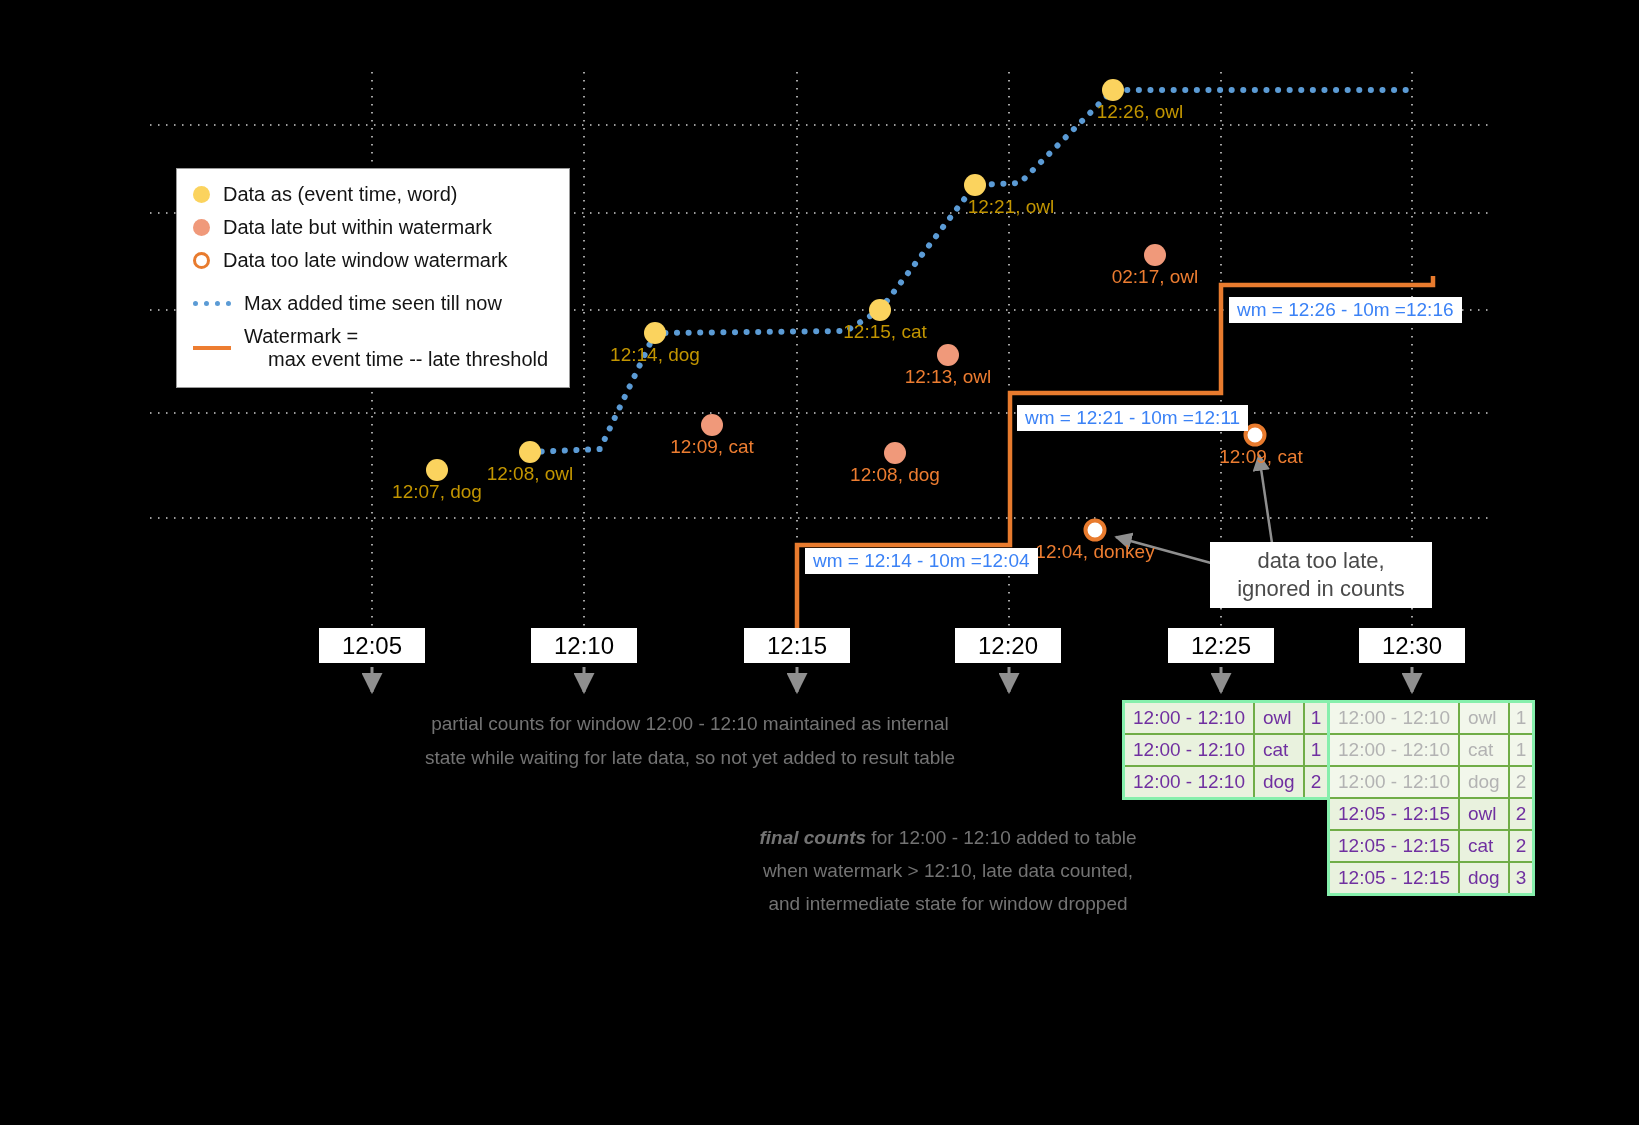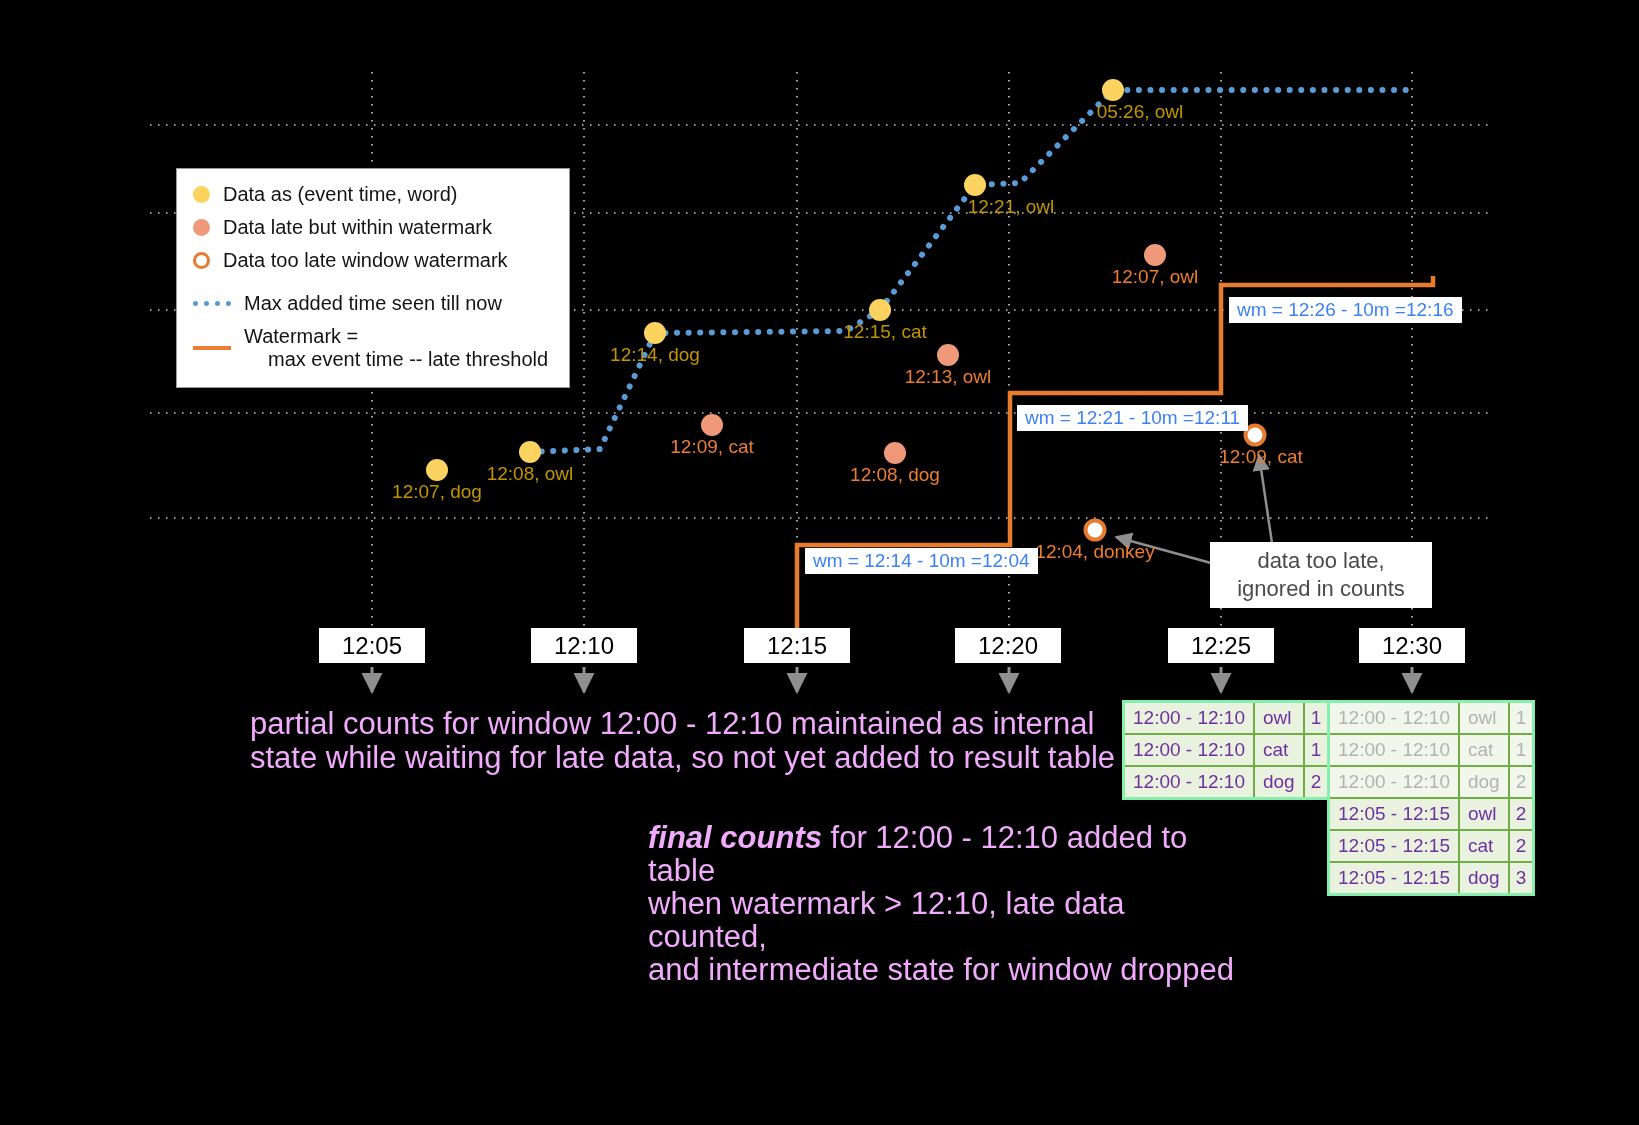--- a/index.html
+++ b/index.html
@@ -34,21 +34,21 @@
   .sw{flex:0 0 auto}
   .dot-sw{width:17px;height:17px;border-radius:50%}
   .ontime-sw{background:#FBD35E}
   .late-sw{background:#F0997A}
   .toolate-sw{width:17px;height:17px;background:#fff;border:3px solid #E87B2E;border-radius:50%}
   .blue-line-sw{width:38px;height:0;border-top:5px dotted #5B9BD5}
   .orange-line-sw{width:38px;height:0;border-top:4px solid #ED7D31}
   .lgd-wm-line2{margin-left:24px}
 
   
-  .red-block{position:absolute;color:#f0abfc;font-size:31px;line-height:34px}
+  .red-block{position:absolute;color:#737373;text-align:center;font-size:19px;line-height:34px}
   .fbold{font-weight:700;font-style:italic}
 
   
   .callout{position:absolute;left:1210px;top:542px;width:222px;background:#fff;color:#4a4a4a;
            font-size:22px;line-height:28px;text-align:center;padding:5px 0}
 
   
   .rtable{position:absolute;border-collapse:collapse;border:3px solid #86efac}
   .rtable td{border:2px solid #70AD47;background:#E9F2DE;color:#7030A0;font-size:19px;
              padding:4px 8px;white-space:nowrap}
@@ -115,38 +115,38 @@
   <div class="pt" style="left:880px;top:310px">
     <span class="dot ontime"></span>
     <span class="ptlabel yl" style="left:5px">12:15, cat</span>
   </div>
   <div class="pt" style="left:975px;top:185px">
     <span class="dot ontime"></span>
     <span class="ptlabel yl" style="left:36px">12:21, owl</span>
   </div>
   <div class="pt" style="left:1113px;top:90px">
     <span class="dot ontime"></span>
-    <span class="ptlabel yl" style="left:27px">05:26, owl</span>
+    <span class="ptlabel yl" style="left:27px">12:26, owl</span>
   </div>
 
   <div class="pt" style="left:712px;top:425px">
     <span class="dot late"></span>
     <span class="ptlabel or">12:09, cat</span>
   </div>
   <div class="pt" style="left:895px;top:453px">
     <span class="dot late"></span>
     <span class="ptlabel or">12:08, dog</span>
   </div>
   <div class="pt" style="left:948px;top:355px">
     <span class="dot late"></span>
     <span class="ptlabel or">12:13, owl</span>
   </div>
   <div class="pt" style="left:1155px;top:255px">
     <span class="dot late"></span>
-    <span class="ptlabel or">12:07, owl</span>
+    <span class="ptlabel or">02:17, owl</span>
   </div>
 
   <div class="pt" style="left:1095px;top:530px">
     <span class="dot toolate"></span>
     <span class="ptlabel or">12:04, donkey</span>
   </div>
   <div class="pt" style="left:1255px;top:435px">
     <span class="dot toolate"></span>
     <span class="ptlabel or" style="left:6px">12:09, cat</span>
   </div>

